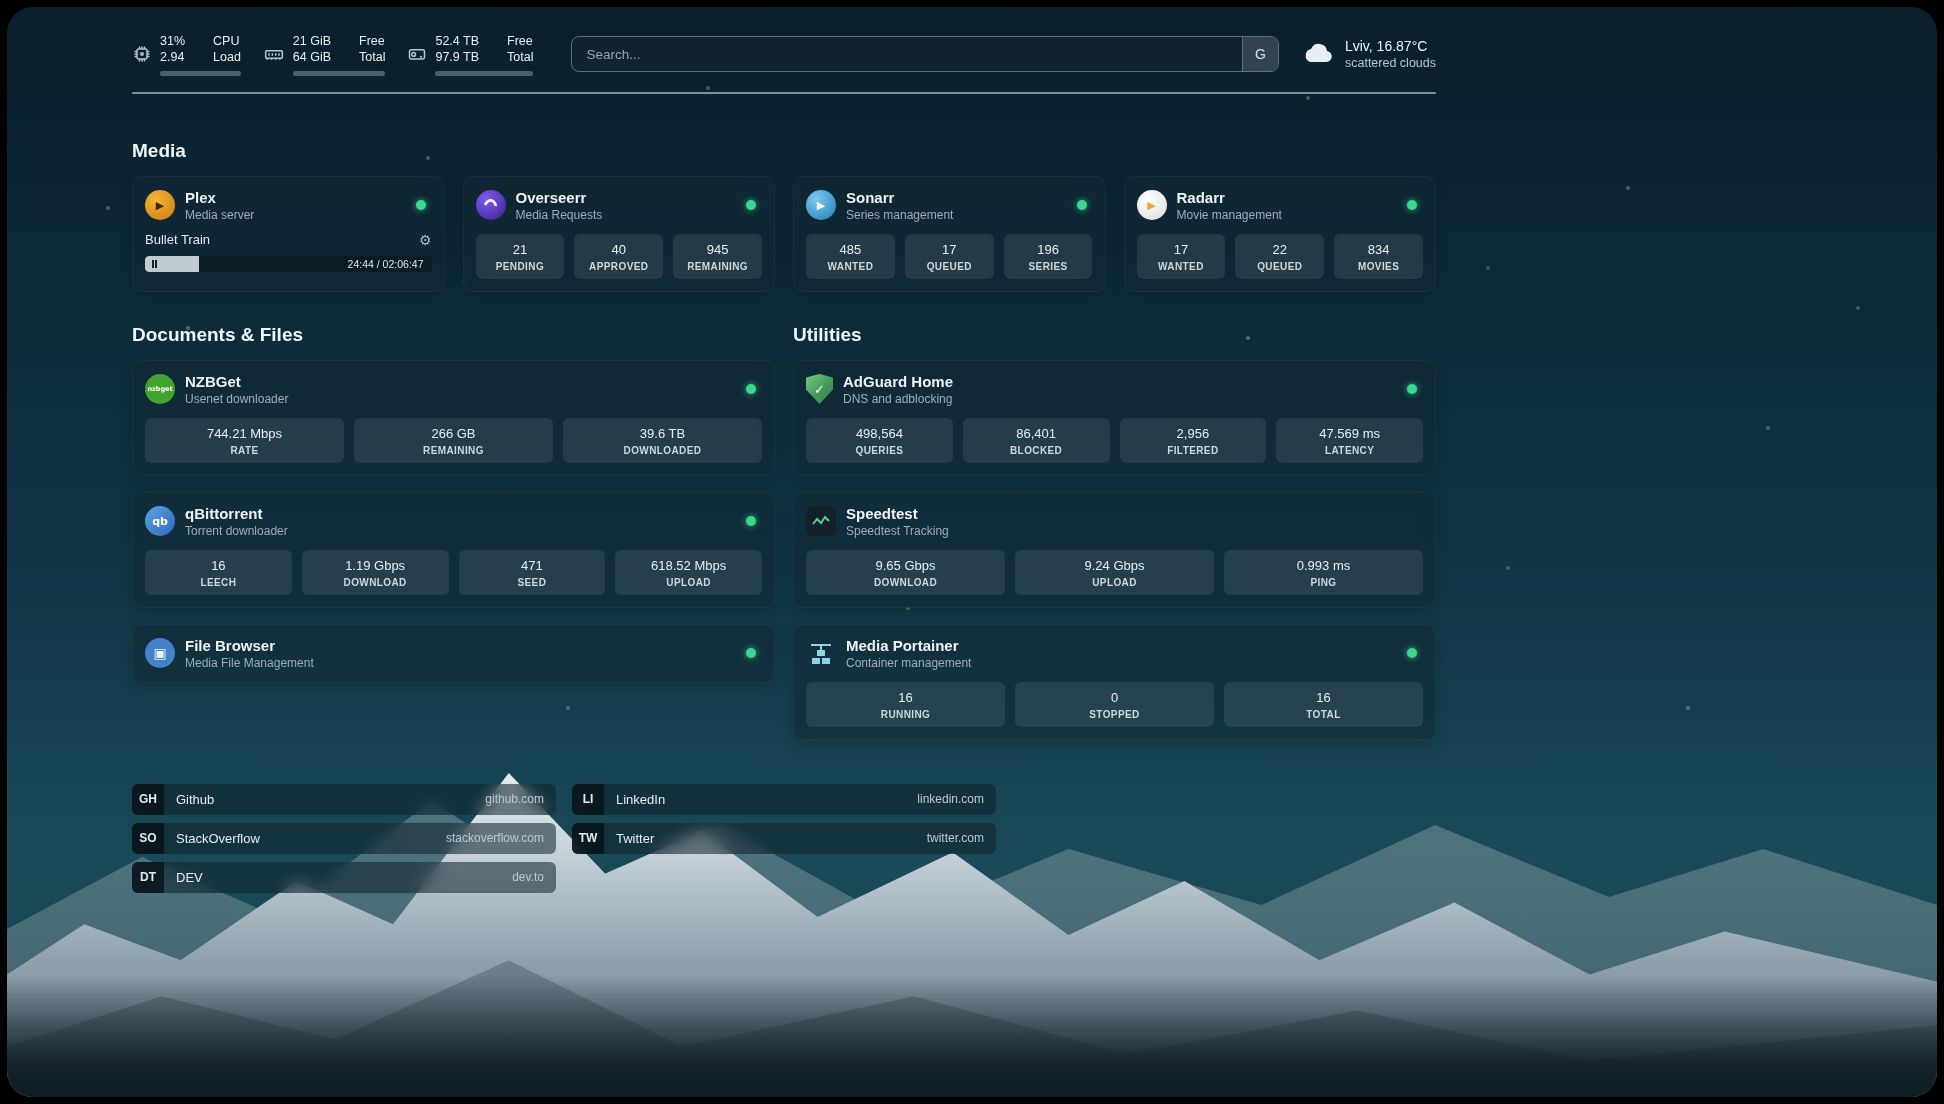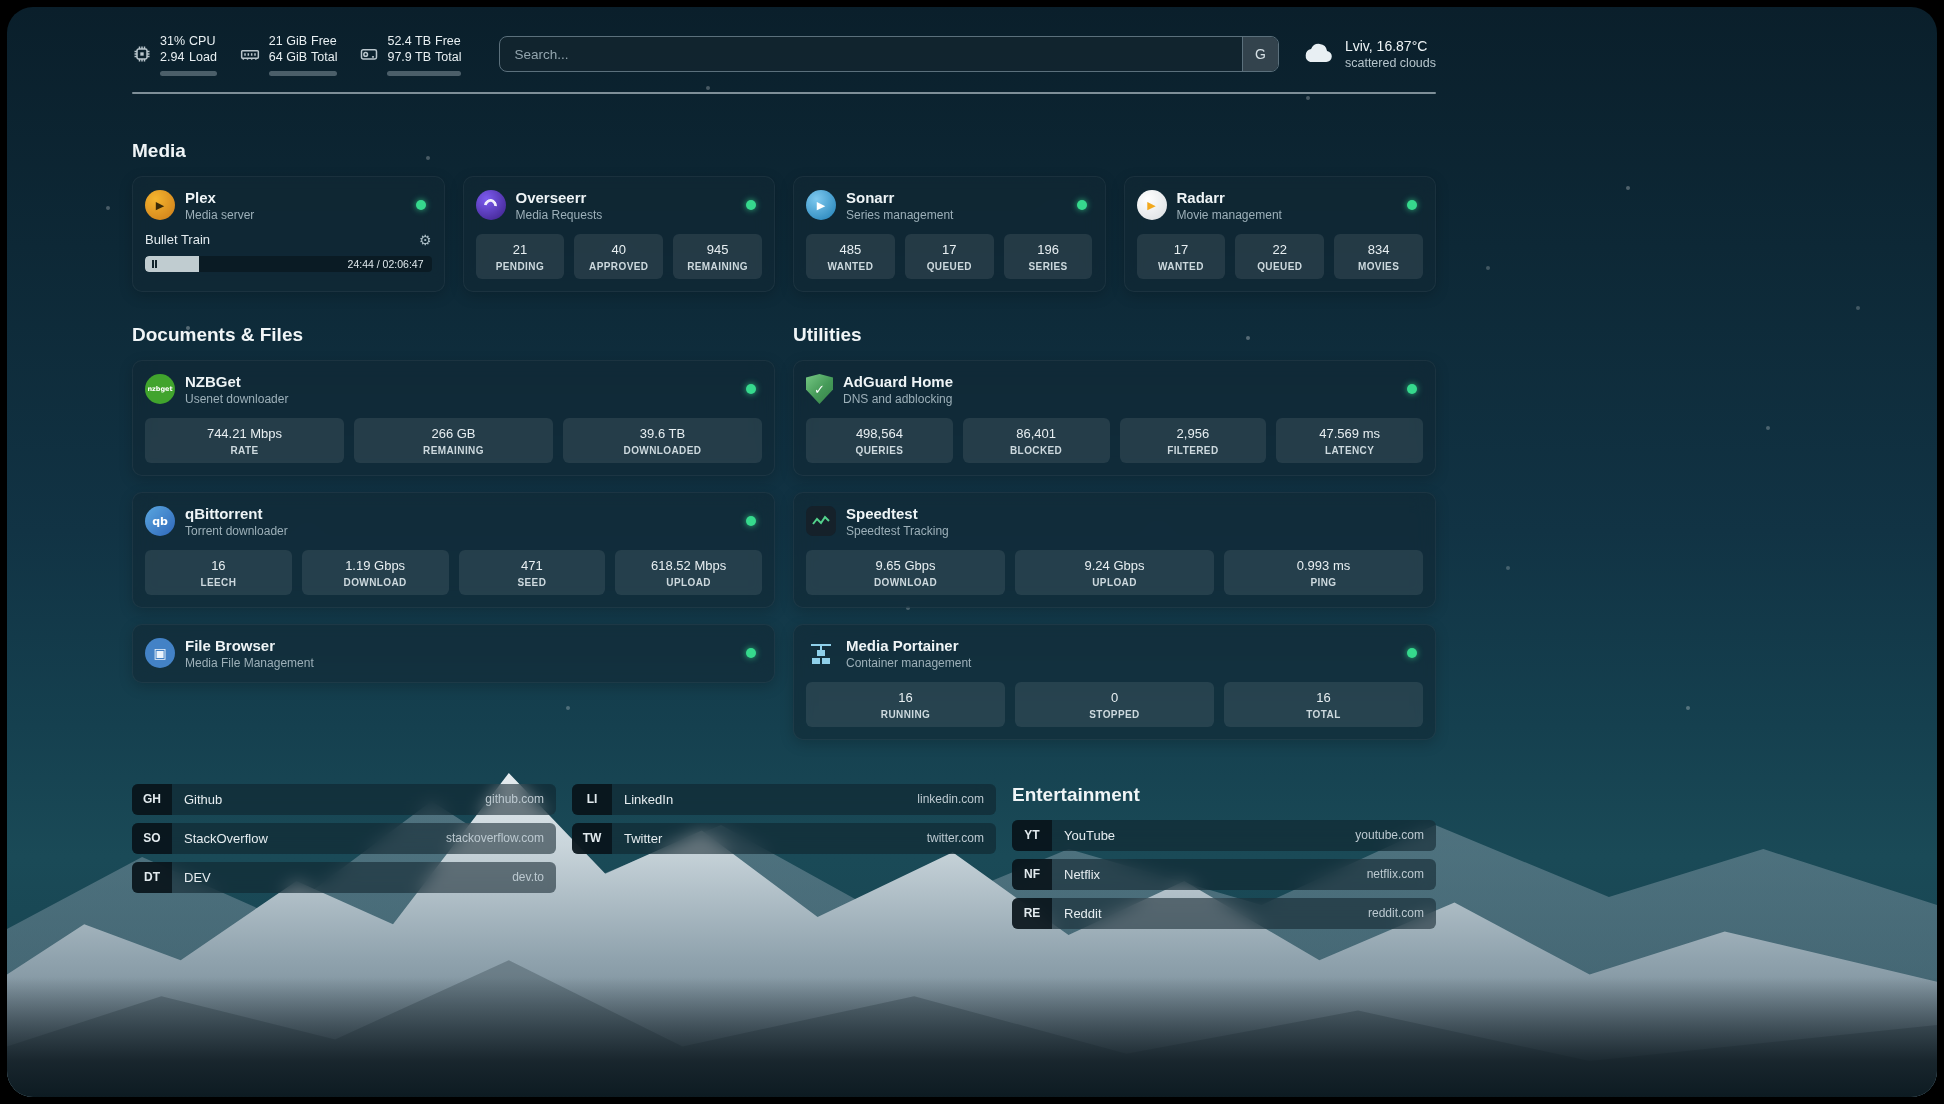--- a/index.html
+++ b/index.html
@@ -37,21 +37,21 @@
       700px 80px 0 1px rgba(255,255,255,.25), 1680px 700px 0 1px rgba(255,255,255,.28),
       560px 700px 0 1px rgba(255,255,255,.25), 1850px 300px 0 1px rgba(255,255,255,.22),
       100px 200px 0 1px rgba(255,255,255,.25), 1150px 520px 0 1px rgba(255,255,255,.28); }
 
   
   .content { position:relative; z-index:2; padding:26px 0 0 125px; width:1429px; }
 
   .topbar { display:flex; align-items:center; gap:22px; }
   .sys-widget { display:flex; gap:8px; align-items:center; }
   .sys-icon { display:flex; align-items:center; opacity:.92; }
-  .sys-grid { display:grid; grid-template-columns:auto auto; column-gap:4px; font-size:12.5px; line-height:1.3; color:#e9f0f3; }
+  .sys-grid { display:grid; grid-template-columns:auto auto; column-gap:28px; font-size:12.5px; line-height:1.3; color:#e9f0f3; }
   .sys-bar { grid-column:1 / -1; margin-top:5px; height:5px; border-radius:3px; background:rgba(130,145,155,.55); overflow:hidden; }
   .sys-bar-fill { height:100%; background:#dfe8ec; border-radius:3px; }
 
   .search-wrap { flex:1; position:relative; height:36px;padding-left:16px; }
   .search-input { width:100%; height:100%; background:rgba(22,38,48,.65); border:1px solid #5b707c; border-radius:8px;
     color:#dfe8ec; padding:0 48px 0 14px; font-size:13.5px; outline:none; font-family:"Liberation Sans",sans-serif; }
   .search-input::placeholder { color:#93a5ae; }
   .search-btn { position:absolute; top:1px; right:1px; bottom:1px; width:36px; background:#33434d; border-left:1px solid #5b707c;
     border-radius:0 7px 7px 0; display:flex; align-items:center; justify-content:center; color:#d6e0e5; font-size:14px; cursor:pointer; }
 
@@ -102,21 +102,21 @@
   .np-title { font-size:13px; color:#e2eaee; }
   .gear { color:#a9bcc4; font-size:14px; cursor:pointer; font-family:"DejaVu Sans",sans-serif; }
   .pbar { position:relative; margin-top:8px; height:16px; border-radius:4px; background:rgba(8,18,24,.55); overflow:hidden;padding-left:12px; }
   .pbar-fill { position:absolute; left:0; top:0; bottom:0; background:rgba(225,235,240,.85); border-radius:4px 0 0 4px; }
   .pause { position:absolute; left:7px; top:4px; width:5px; height:8px; border-left:2px solid #12242c; border-right:2px solid #12242c; cursor:pointer; }
   .ptime { position:absolute; right:8px; top:0; line-height:16px; font-size:10.5px; color:#dfe8ec; }
 
   .bm-grid { display:grid; grid-template-columns:repeat(3,1fr); gap:16px; margin-top:44px; align-items:start; }
   .bm-row { display:flex; align-items:center; height:31px; border-radius:6px; background:rgba(14,32,42,.55); overflow:hidden;
     margin-bottom:8px; cursor:pointer; backdrop-filter:blur(8px); }
-  .bm-badge { width:40px; align-self:stretch; background:rgba(7,18,24,.8); display:flex; align-items:center; justify-content:center;
+  .bm-badge { width:32px; align-self:stretch; background:rgba(7,18,24,.8); display:flex; align-items:center; justify-content:center;
     font-size:12px; font-weight:700; color:#e2eaee; }
   .bm-name { margin-left:12px; font-size:13px; color:#e6edf0; }
   .bm-url { margin-left:auto; margin-right:12px; font-size:12px; color:#bcc9d0; }
 </style>
 </head>
 <body>
 
 <div class="screen">
   <div class="mtn mtn-far"></div>
   <div class="mtn mtn-main"></div>
@@ -503,34 +503,16 @@
           <span class="bm-name">LinkedIn</span>
           <span class="bm-url">linkedin.com</span>
         </div>
         <div class="bm-row">
           <span class="bm-badge">TW</span>
           <span class="bm-name">Twitter</span>
           <span class="bm-url">twitter.com</span>
         </div>
       </div>
 
-      <div>
-        <div class="section-title">Entertainment</div>
-        <div class="bm-row">
-          <span class="bm-badge">YT</span>
-          <span class="bm-name">YouTube</span>
-          <span class="bm-url">youtube.com</span>
-        </div>
-        <div class="bm-row">
-          <span class="bm-badge">NF</span>
-          <span class="bm-name">Netflix</span>
-          <span class="bm-url">netflix.com</span>
-        </div>
-        <div class="bm-row">
-          <span class="bm-badge">RE</span>
-          <span class="bm-name">Reddit</span>
-          <span class="bm-url">reddit.com</span>
-        </div>
-      </div>
     </div>
 
   </div>
 </div>
 
 </body></html>

